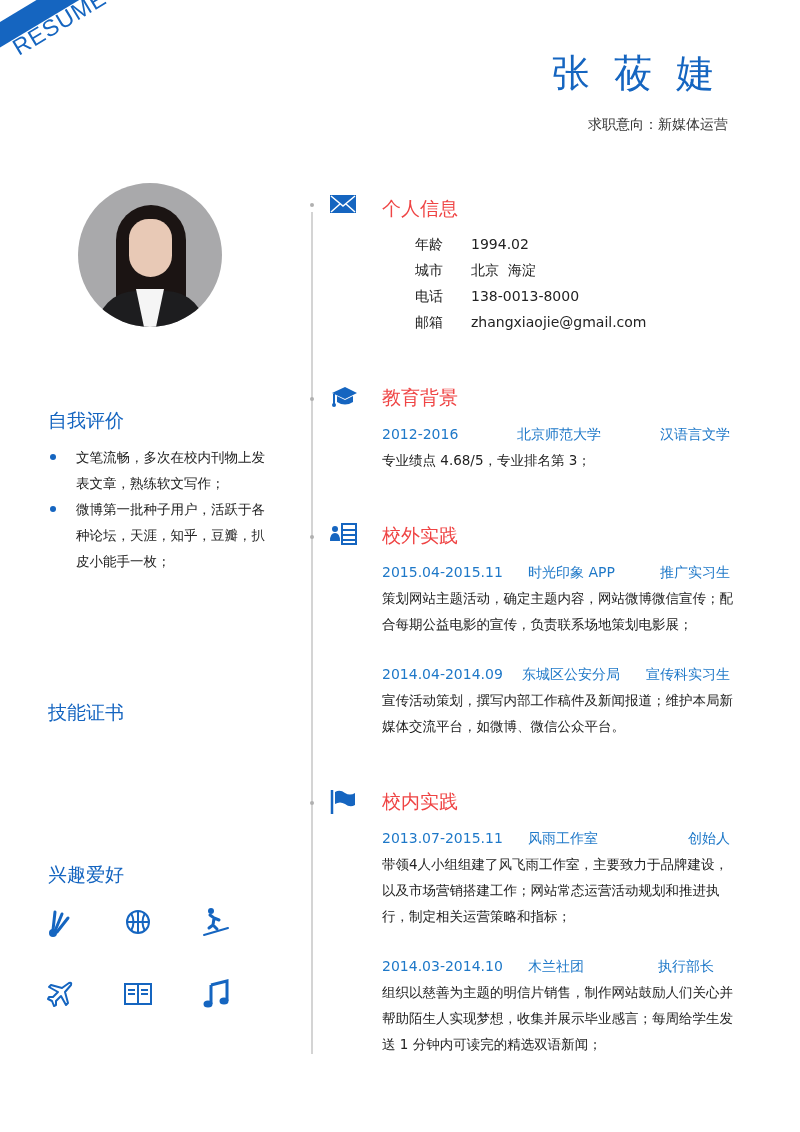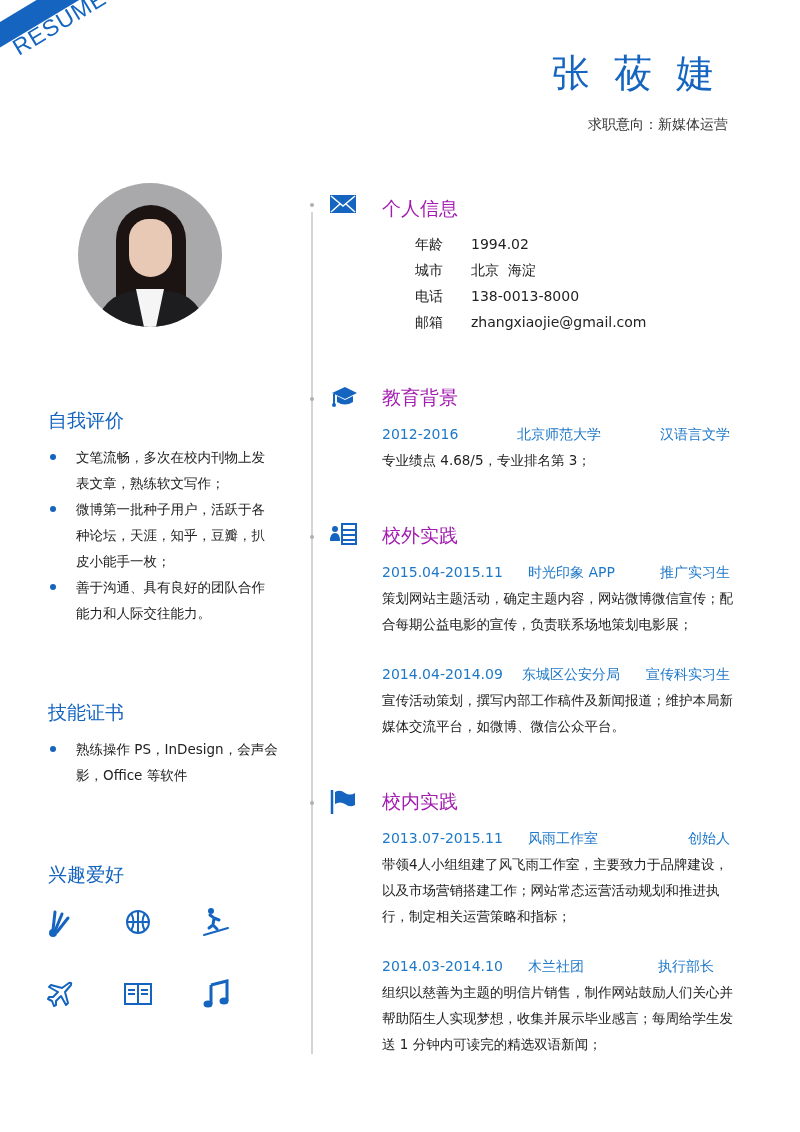--- a/index.html
+++ b/index.html
@@ -34,21 +34,21 @@
                         border-radius: 50%; background: #1565c0; }
 
   .hobbies { position: absolute; left: 40px; top: 905px; width: 230px; display: grid;
              grid-template-columns: repeat(3, 78px); row-gap: 38px; }
   .hobby { width: 40px; height: 34px; display: flex; align-items: center; justify-content: center; }
 
   .timeline-line { position: absolute; left: 311px; top: 212px; width: 2px; height: 842px; background: #d4d4d4; }
   .tl-dot { position: absolute; left: 310px; width: 4px; height: 4px; border-radius: 50%; background: #b0b0b0; }
 
   .sec-icon { position: absolute; left: 330px; width: 28px; height: 26px; }
-  .sec-title { position: absolute; left: 382px; font-size: 19px; color: #a21caf; }
+  .sec-title { position: absolute; left: 382px; font-size: 19px; color: #ef4444; }
 
   .info-row { position: absolute; left: 382px; font-size: 14px; color: #222; display: flex; }
   .info-row .lbl { width: 56px; margin-left: 33px; }
 
   .entry-head { position: absolute; left: 382px; width: 348px; font-size: 14px; color: #1e78c8; }
   .entry-head span { position: absolute; top: 0; white-space: nowrap; }
   .entry-body { position: absolute; left: 382px; width: 356px; font-size: 13.5px; line-height: 26px; color: #222; }
 </style>
 </head>
 <body>
@@ -63,26 +63,24 @@
   <div class="hair"></div>
   <div class="face"></div>
   <div class="suit"></div>
   <div class="shirt"></div>
 </div>
 
 <div class="left-section-title" style="top:408px">自我评价</div>
 <ul class="bullets" style="top:444px">
   <li>文笔流畅，多次在校内刊物上发表文章，熟练软文写作；</li>
   <li>微博第一批种子用户，活跃于各种论坛，天涯，知乎，豆瓣，扒皮小能手一枚；</li>
-  <li>善于沟通、具有良好的团队合作能力和人际交往能力。</li>
 </ul>
 
 <div class="left-section-title" style="top:700px">技能证书</div>
 <ul class="bullets" style="top:736px">
-  <li>熟练操作 PS，InDesign，会声会影，Office 等软件</li>
 </ul>
 
 <div class="left-section-title" style="top:862px">兴趣爱好</div>
 <div class="hobbies">
   <div class="hobby">
     <svg width="30" height="32" viewBox="0 0 30 32">
         <g stroke="#1565c0" stroke-width="3" stroke-linecap="round">
           <line x1="8" y1="24" x2="10" y2="6"></line>
           <line x1="10" y1="25" x2="17" y2="8"></line>
           <line x1="12" y1="26" x2="23" y2="12"></line>

